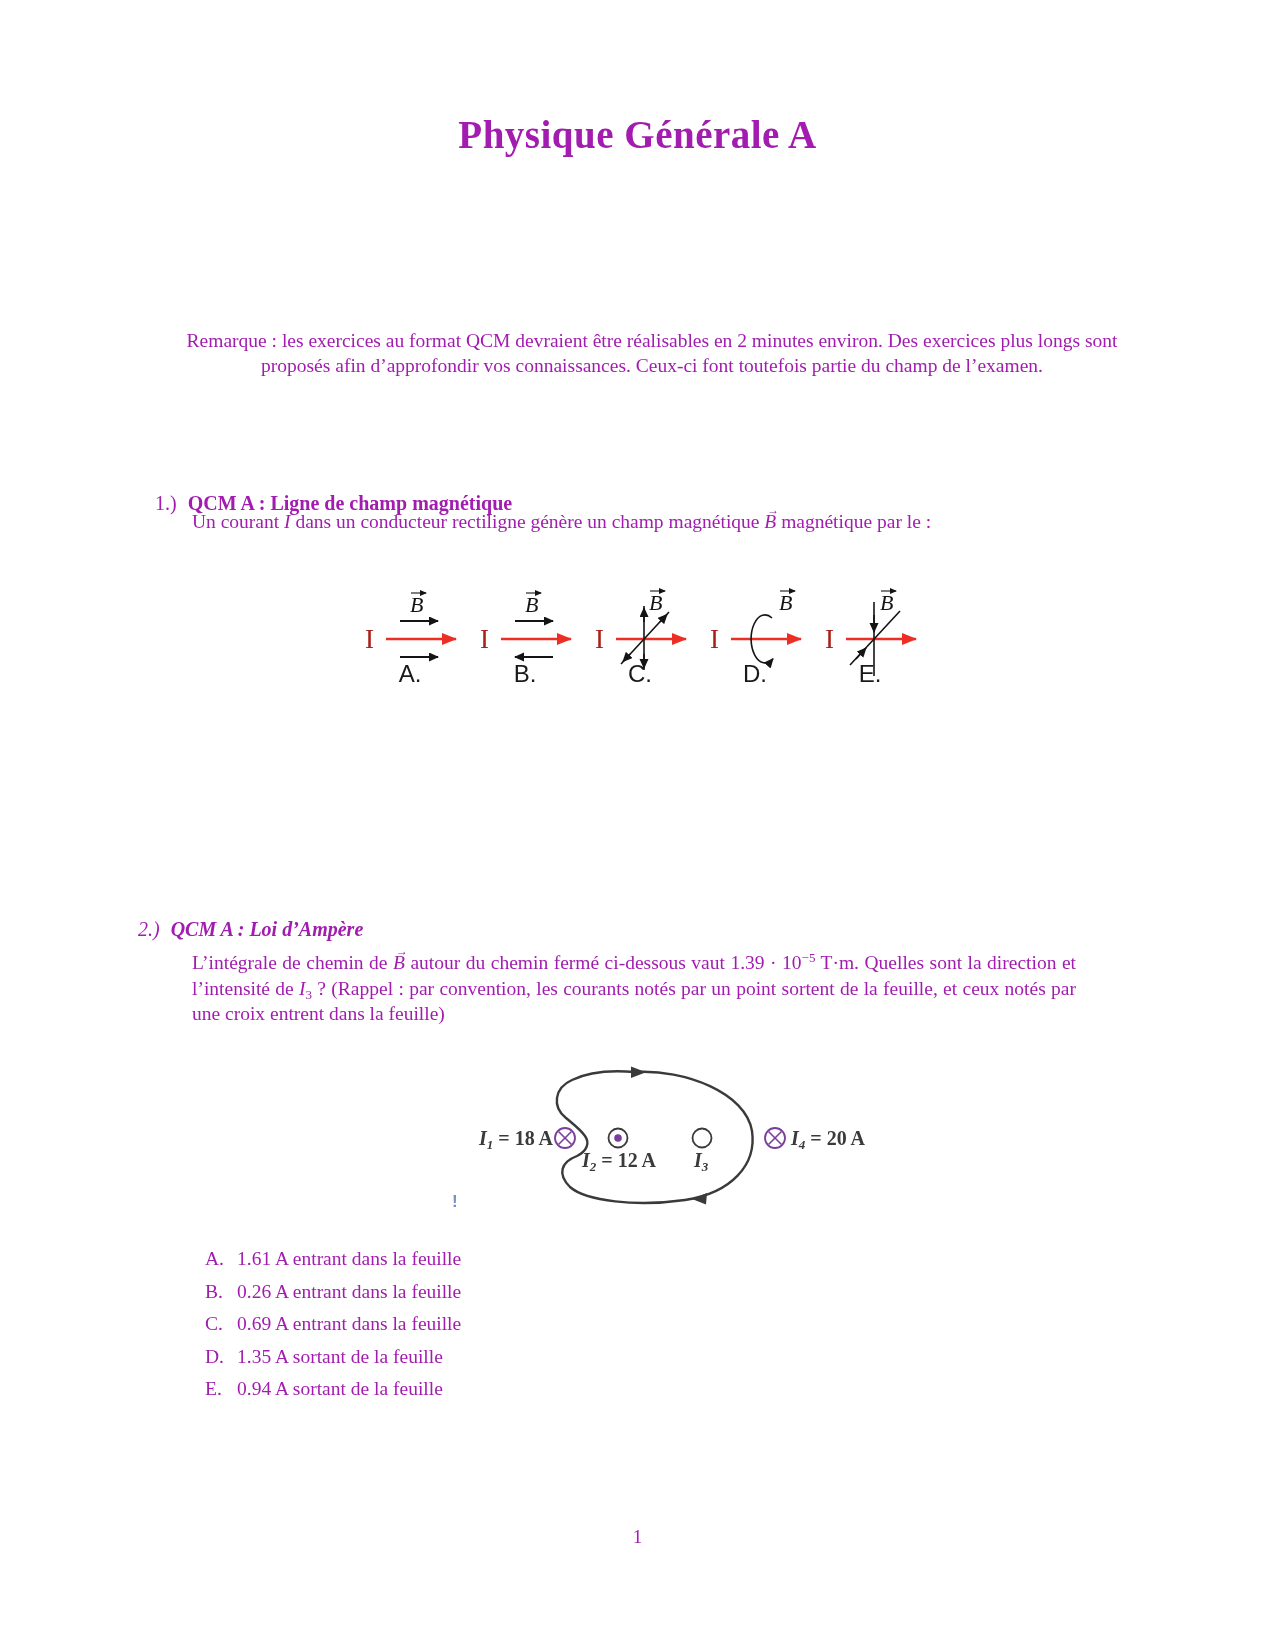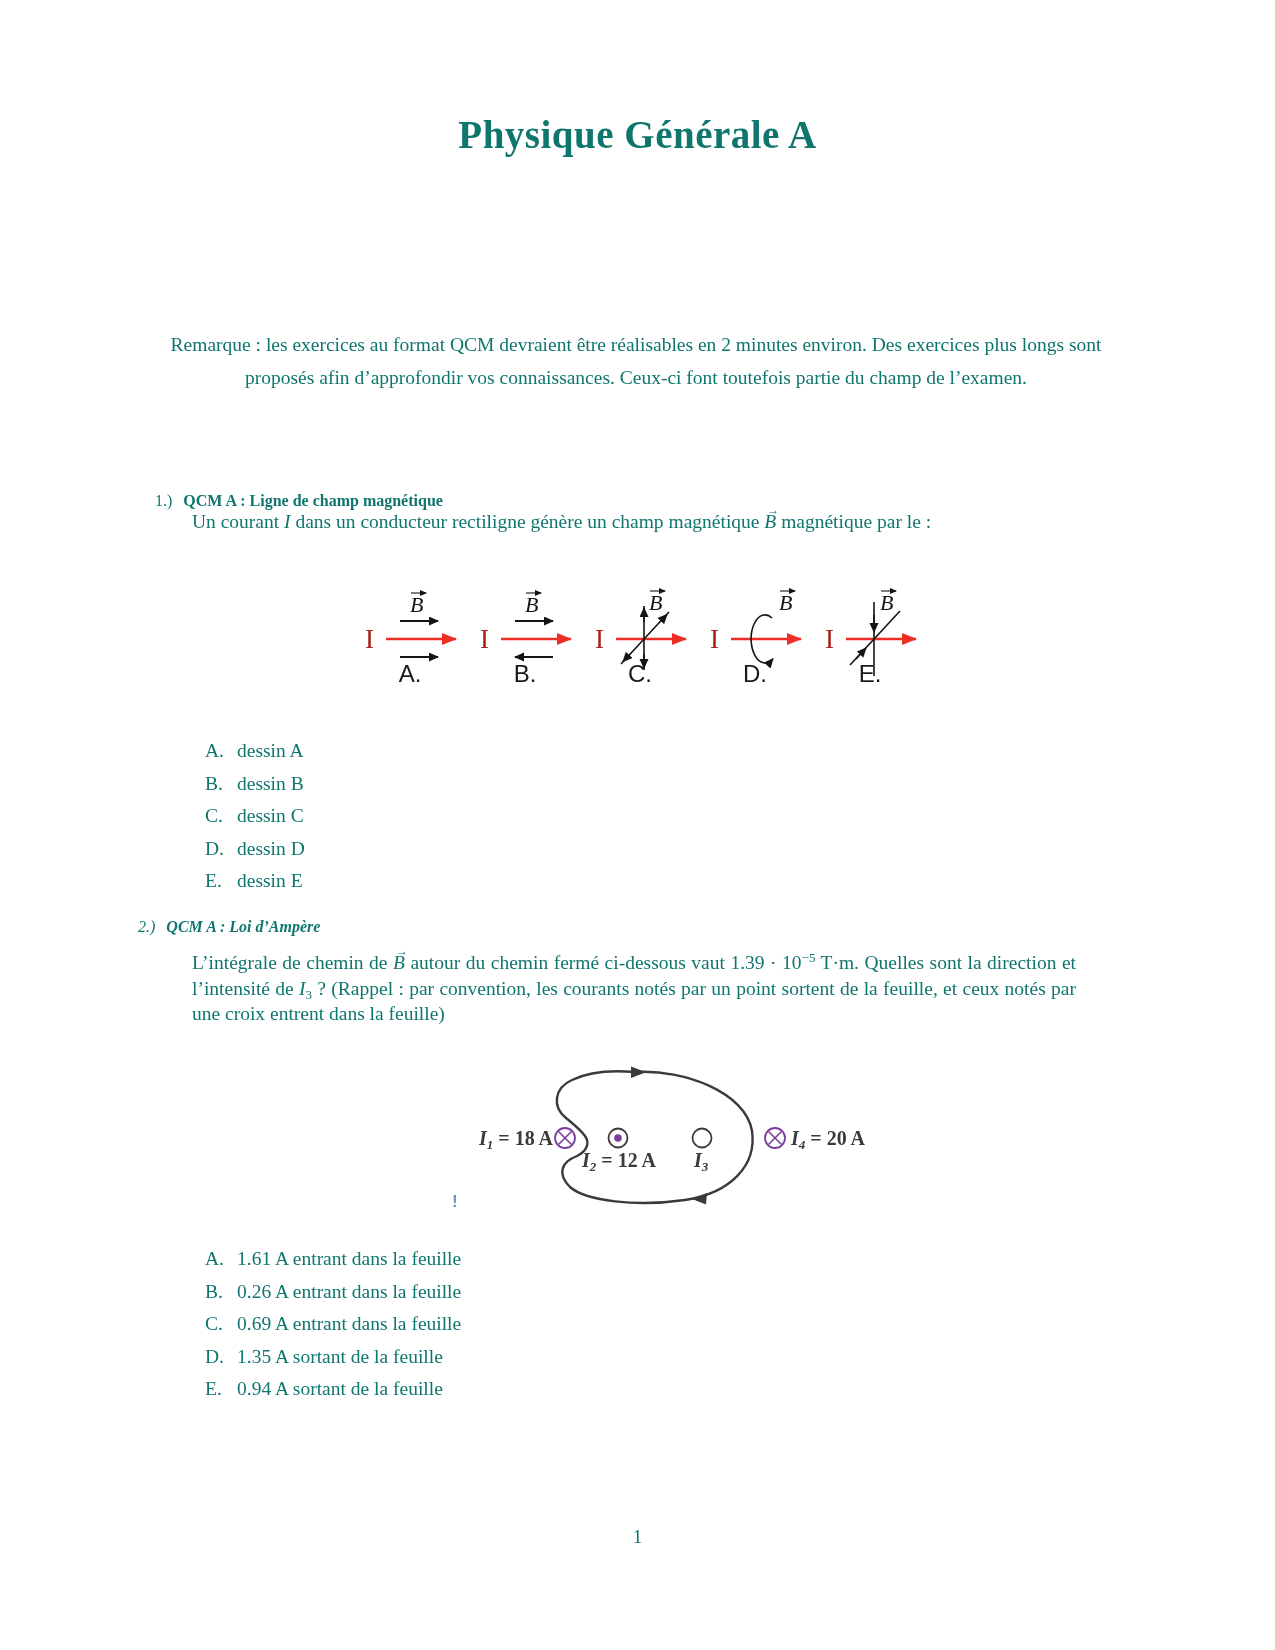--- a/index.html
+++ b/index.html
@@ -1,33 +1,33 @@
 <!DOCTYPE html>
 <html><head>
 <meta charset="utf-8">
 <style>
   html,body { margin:0; padding:0; background:#ffffff; }
   .page {
     position:relative; width:1275px; height:1650px; background:#ffffff;
-    font-family:"Liberation Serif", serif; color:#0f766e; overflow:hidden;
+    font-family:"Liberation Serif", serif; color:#a21caf; overflow:hidden;
   }
   .doc-title {
     position:absolute; top:112px; left:0; width:100%;
     text-align:center; font-size:39px; font-weight:bold; letter-spacing:0.5px;
   }
   .doc-subtitle {
     position:absolute; top:202px; left:0; width:100%;
     text-align:center; font-size:23.5px;
   }
   .doc-subtitle .b { font-weight:bold; }
   .remark {
-    position:absolute; top:328px; left:136px; width:1000px;
-    text-align:center; font-size:19.5px; line-height:33px; margin:0;
+    position:absolute; top:328px; left:152px; width:1000px;
+    text-align:center; font-size:19.5px; line-height:25px; margin:0;
   }
-  .qhead { position:absolute; font-size:16px; white-space:nowrap; }
+  .qhead { position:absolute; font-size:20px; white-space:nowrap; }
   .qhead .qnum { display:inline-block; }
   .qhead .qtitle { font-weight:bold; margin-left:11px; }
   .qbody { position:absolute; font-size:19.5px; line-height:25.5px; }
   .mi { font-style:italic; }
   .vec { position:relative; display:inline-block; font-style:italic; }
   .vec .vec-arrow {
     position:absolute; left:3px; top:-11px; font-size:12px;
     font-style:normal; letter-spacing:-1px;
   }
   .exp { font-size:13px; vertical-align:7px; line-height:0; }
@@ -126,27 +126,20 @@
       <line x1="536" y1="21" x2="551" y2="21" stroke="#141414" stroke-width="1.1" marker-end="url(#mBlkS)"></line>
     </g>
 
     <text class="svg-dlabel" x="65" y="112" text-anchor="middle">A.</text>
     <text class="svg-dlabel" x="180" y="112" text-anchor="middle">B.</text>
     <text class="svg-dlabel" x="295" y="112" text-anchor="middle">C.</text>
     <text class="svg-dlabel" x="410" y="112" text-anchor="middle">D.</text>
     <text class="svg-dlabel" x="525" y="112" text-anchor="middle">E.</text>
   </svg>
 
-  <div class="options" style="left:205px; top:740px;">
-    <div class="opt"><span class="opt-label">A.</span><span>dessin A</span></div>
-    <div class="opt"><span class="opt-label">B.</span><span>dessin B</span></div>
-    <div class="opt"><span class="opt-label">C.</span><span>dessin C</span></div>
-    <div class="opt"><span class="opt-label">D.</span><span>dessin D</span></div>
-    <div class="opt"><span class="opt-label">E.</span><span>dessin E</span></div>
-  </div>
 
   <div class="qhead" style="left:138px; top:918px;font-style:italic;">
     <span class="qnum">2.)</span><span class="qtitle">QCM A : Loi d’Ampère</span>
   </div>
 
   <div class="qbody" style="left:192px; top:950px; width:884px; text-align:justify;">
     <span>L’intégrale de chemin de </span><span class="vec"><span>B</span><span class="vec-arrow">→</span></span><span> autour du chemin fermé ci-dessous vaut 1.39 · 10</span><sup class="exp">−5</sup><span> T·m. Quelles sont la direction et l’intensité de </span><i class="mi">I</i><sub class="ssub">3</sub><span> ? (Rappel : par convention, les courants notés par un point sortent de la feuille, et ceux notés par une croix entrent dans la feuille)</span>
   </div>
 
   <svg style="left:430px; top:1025px;" width="450" height="195" viewBox="0 0 450 195">

